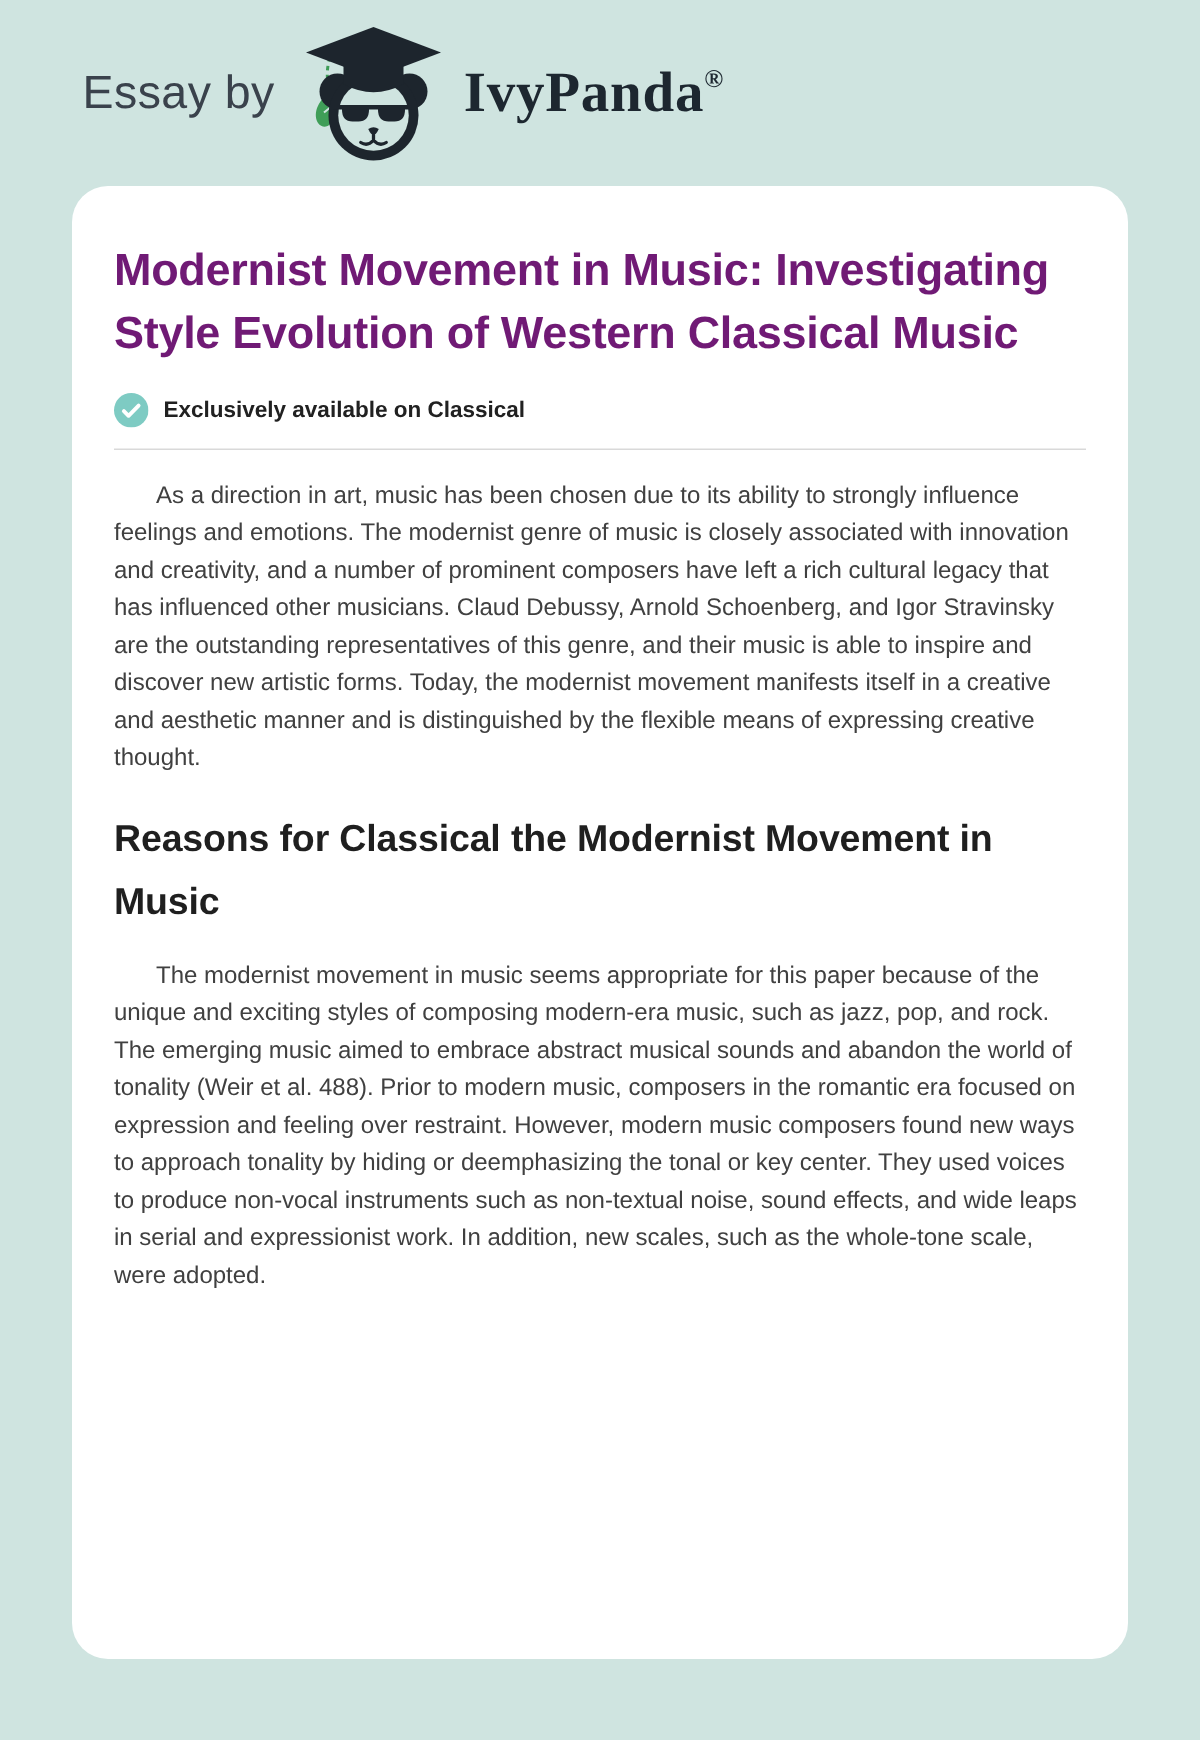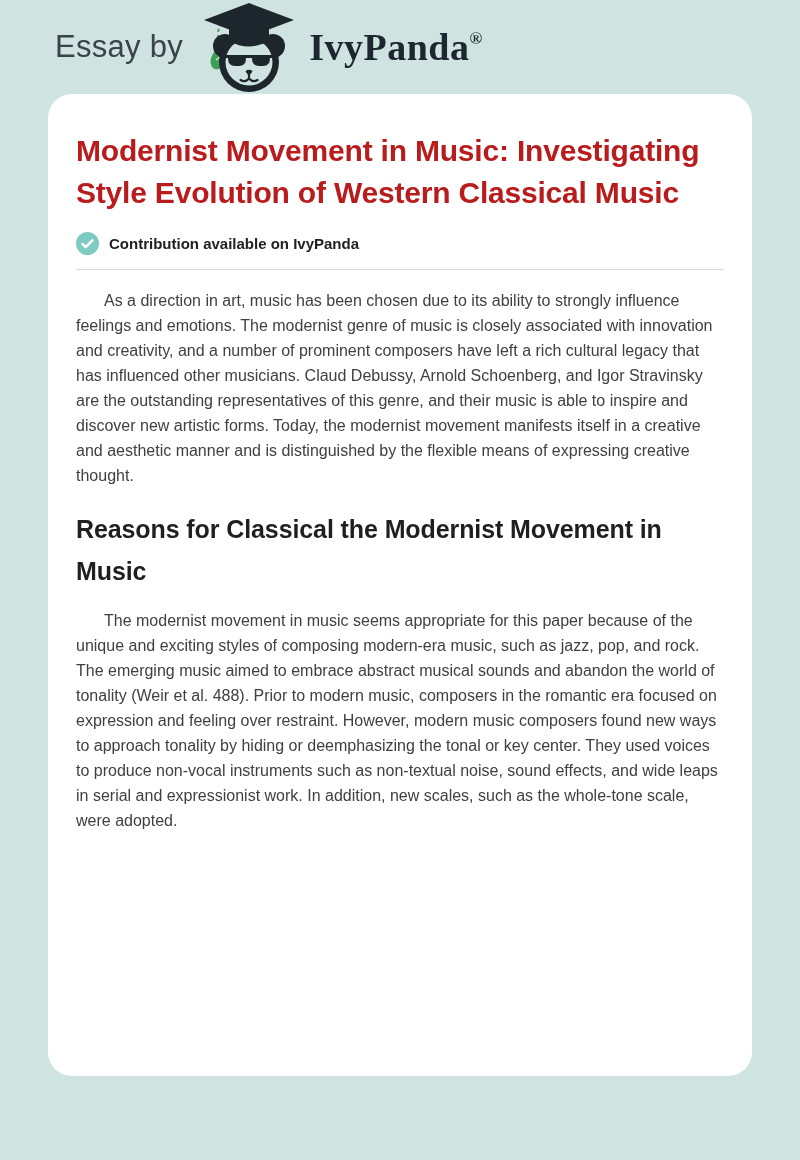--- a/index.html
+++ b/index.html
@@ -6,21 +6,21 @@
   body {
     width: 800px;
     height: 1160px;
     background: #cfe4e0;
     font-family: "Liberation Sans", "DejaVu Sans", sans-serif;
     overflow: hidden;
   }
 
   
   .site-header {
-    height: 94px;
+    height: 124px;
     display: flex;
     align-items: center;
     padding-left: 55px;
     box-sizing: border-box;
   }
   .essay-by {
     font-size: 31px;
     color: #3a424c;
     letter-spacing: 0.3px;
   }
@@ -51,21 +51,21 @@
     border-radius: 24px;
     padding: 36px 28px 30px;
     box-sizing: border-box;
     overflow: hidden;
   }
 
   h1.essay-title {
     font-size: 30px;
     line-height: 42px;
     margin: 0 0 18px;
-    color: #b91c1c;
+    color: #701a75;
     letter-spacing: -0.2px;
     font-weight: 700;
   }
 
   .badge-row {
     display: flex;
     align-items: center;
     gap: 10px;
     margin-bottom: 14px;
   }
@@ -141,21 +141,21 @@
 <main class="essay-card">
   <h1 class="essay-title">Modernist Movement in Music: Investigating Style Evolution of Western Classical Music</h1>
 
   <div class="badge-row">
     <span class="badge-circle">
       <svg width="23" height="23" viewBox="0 0 23 23" aria-hidden="true">
         <circle cx="11.5" cy="11.5" r="11.5" fill="#7ecbc3"></circle>
         <path d="M6.6 12.1 l3.1 3.1 L16.4 8.4" stroke="#ffffff" stroke-width="2.6" fill="none" stroke-linecap="round" stroke-linejoin="round"></path>
       </svg>
     </span>
-    <span class="badge-label">Contribution available on IvyPanda</span>
+    <span class="badge-label">Exclusively available on Classical</span>
   </div>
 
   <hr class="divider">
 
   <p class="body-par">As a direction in art, music has been chosen due to its ability to strongly influence feelings and emotions. The modernist genre of music is closely associated with innovation and creativity, and a number of prominent composers have left a rich cultural legacy that has influenced other musicians. Claud Debussy, Arnold Schoenberg, and Igor Stravinsky are the outstanding representatives of this genre, and their music is able to inspire and discover new artistic forms. Today, the modernist movement manifests itself in a creative and aesthetic manner and is distinguished by the flexible means of expressing creative thought.</p>
 
   <h2 class="section-heading">Reasons for Classical the Modernist Movement in Music</h2>
   <p class="body-par">The modernist movement in music seems appropriate for this paper because of the unique and exciting styles of composing modern-era music, such as jazz, pop, and rock. The emerging music aimed to embrace abstract musical sounds and abandon the world of tonality (Weir et al. 488). Prior to modern music, composers in the romantic era focused on expression and feeling over restraint. However, modern music composers found new ways to approach tonality by hiding or deemphasizing the tonal or key center. They used voices to produce non-vocal instruments such as non-textual noise, sound effects, and wide leaps in serial and expressionist work. In addition, new scales, such as the whole-tone scale, were adopted.</p>
 
 </main>

